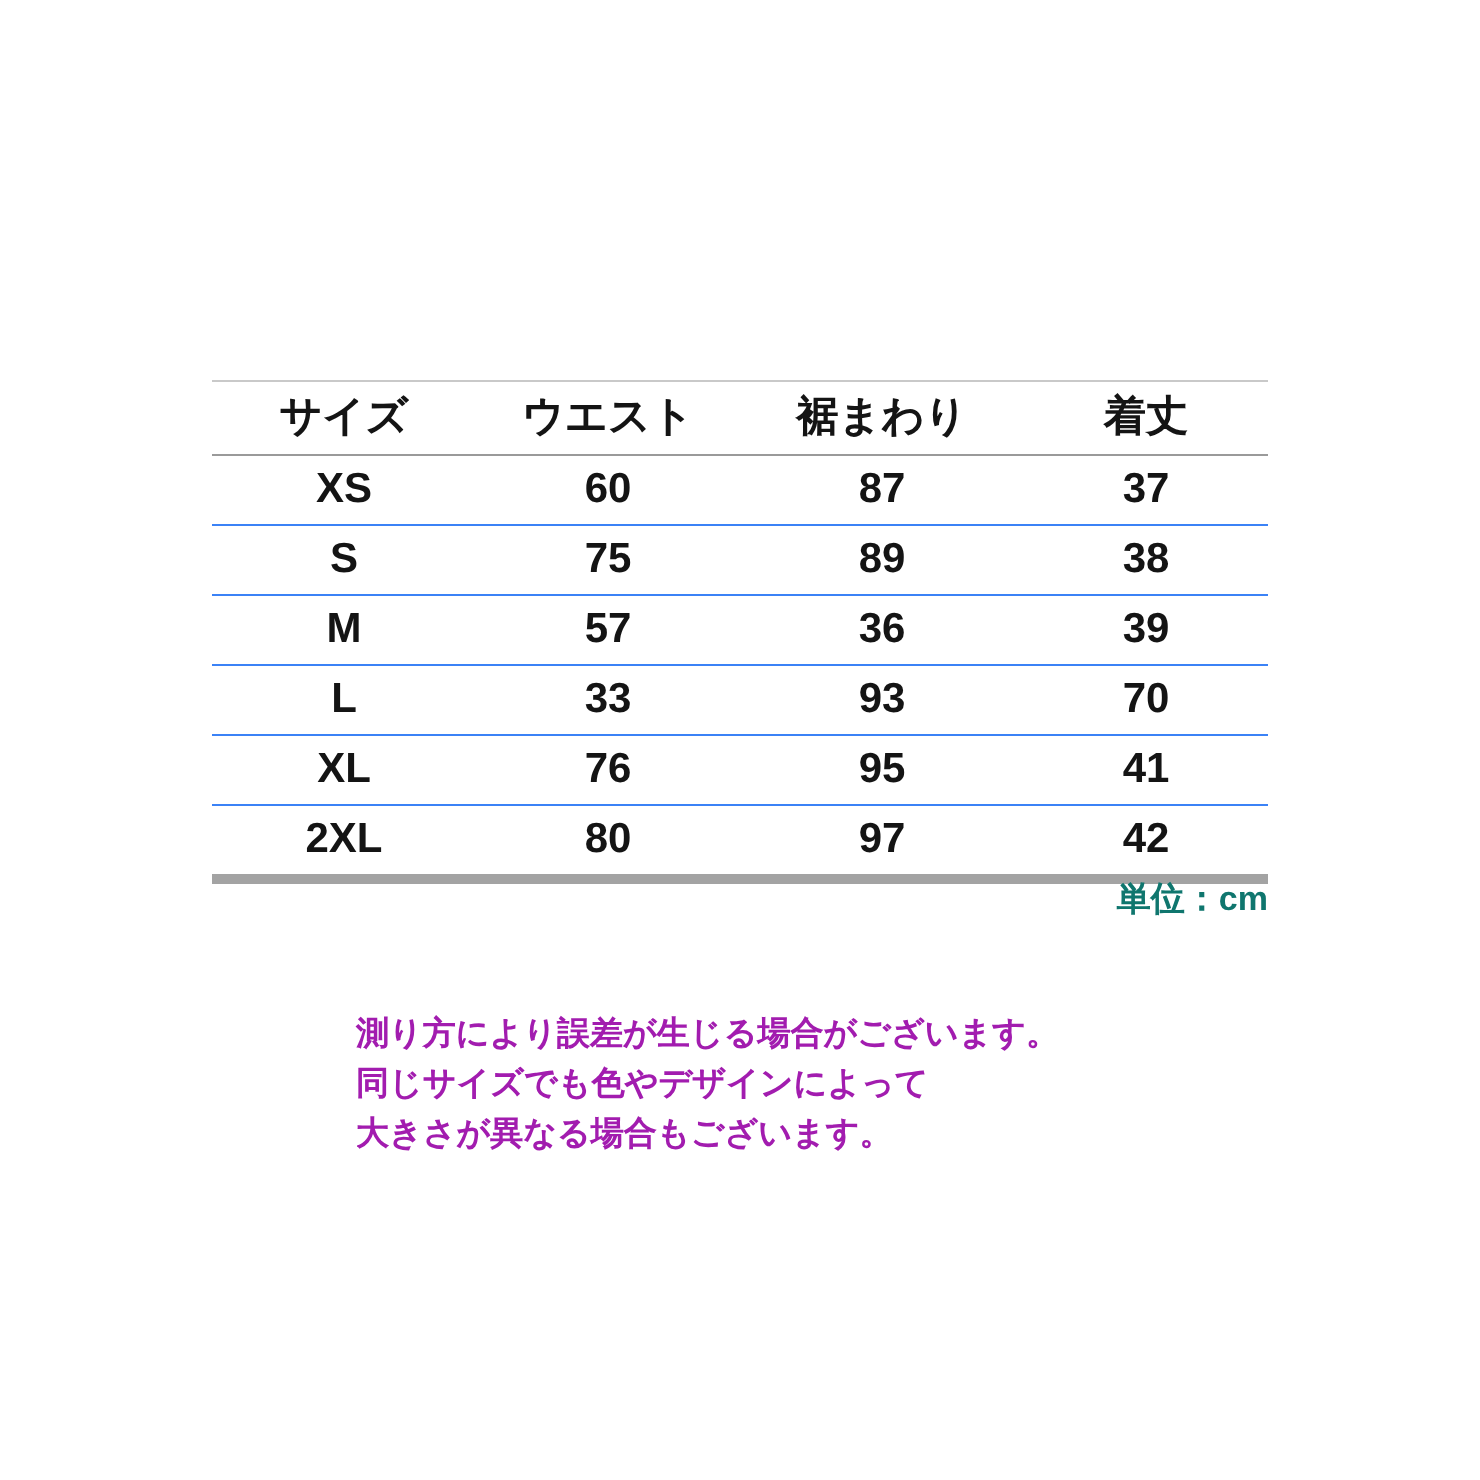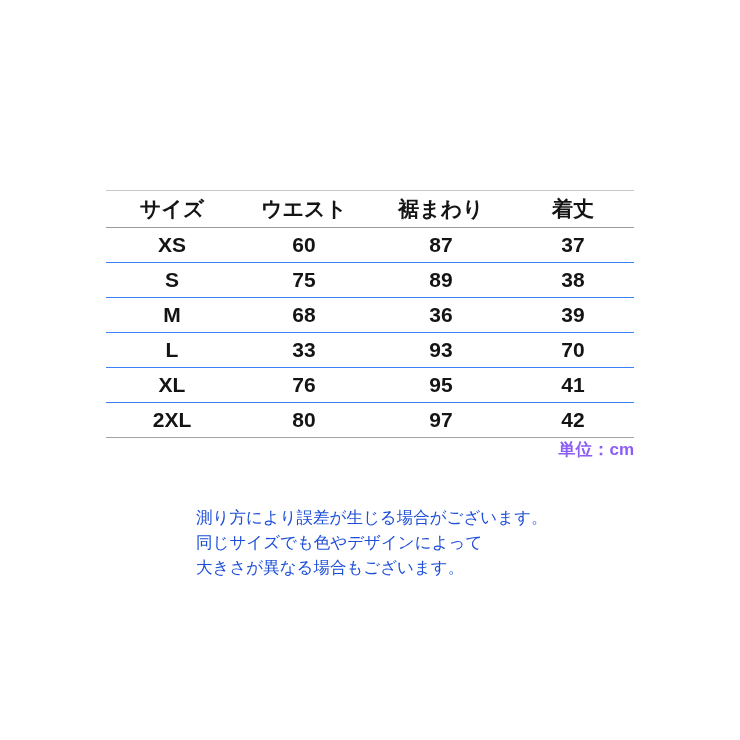--- a/index.html
+++ b/index.html
@@ -41,43 +41,43 @@
     line-height: 34px;
     border-bottom: 1px solid #3b82f6;
   }
   table.size-table thead th {
     border-top: 1px solid #c9c9c9;
     border-bottom: 1px solid #9a9a9a;
     height: 36px;
     line-height: 36px;
   }
   table.size-table tbody tr:last-child td {
-    border-bottom: 1px solid #a3a3a3;
+    border-bottom: 5px solid #a3a3a3;
   }
   table.size-table col.c0 { width: 132px; }
   table.size-table col.c1 { width: 132px; }
   table.size-table col.c2 { width: 142px; }
   table.size-table col.c3 { width: 122px; }
   .unit {
     position: absolute;
     left: 106px;
     top: 438px;
     width: 528px;
     text-align: right;
     font-size: 17px;
     font-weight: bold;
-    color: #8b5cf6;
+    color: #0f766e;
   }
   .notes {
     position: absolute;
-    left: 196px;
+    left: 178px;
     top: 505px;
     font-size: 16.5px;
-    font-weight: normal;
-    color: #1d4ed8;
+    font-weight: bold;
+    color: #a21caf;
     line-height: 25px;
   }
   .notes div {
     white-space: nowrap;
   }
 </style>
 </head>
 <body>
 
 <div class="page">
@@ -106,21 +106,21 @@
           <td>37</td>
         </tr>
         <tr>
           <td>S</td>
           <td>75</td>
           <td>89</td>
           <td>38</td>
         </tr>
         <tr>
           <td>M</td>
-          <td>68</td>
+          <td>57</td>
           <td>36</td>
           <td>39</td>
         </tr>
         <tr>
           <td>L</td>
           <td>33</td>
           <td>93</td>
           <td>70</td>
         </tr>
         <tr>

